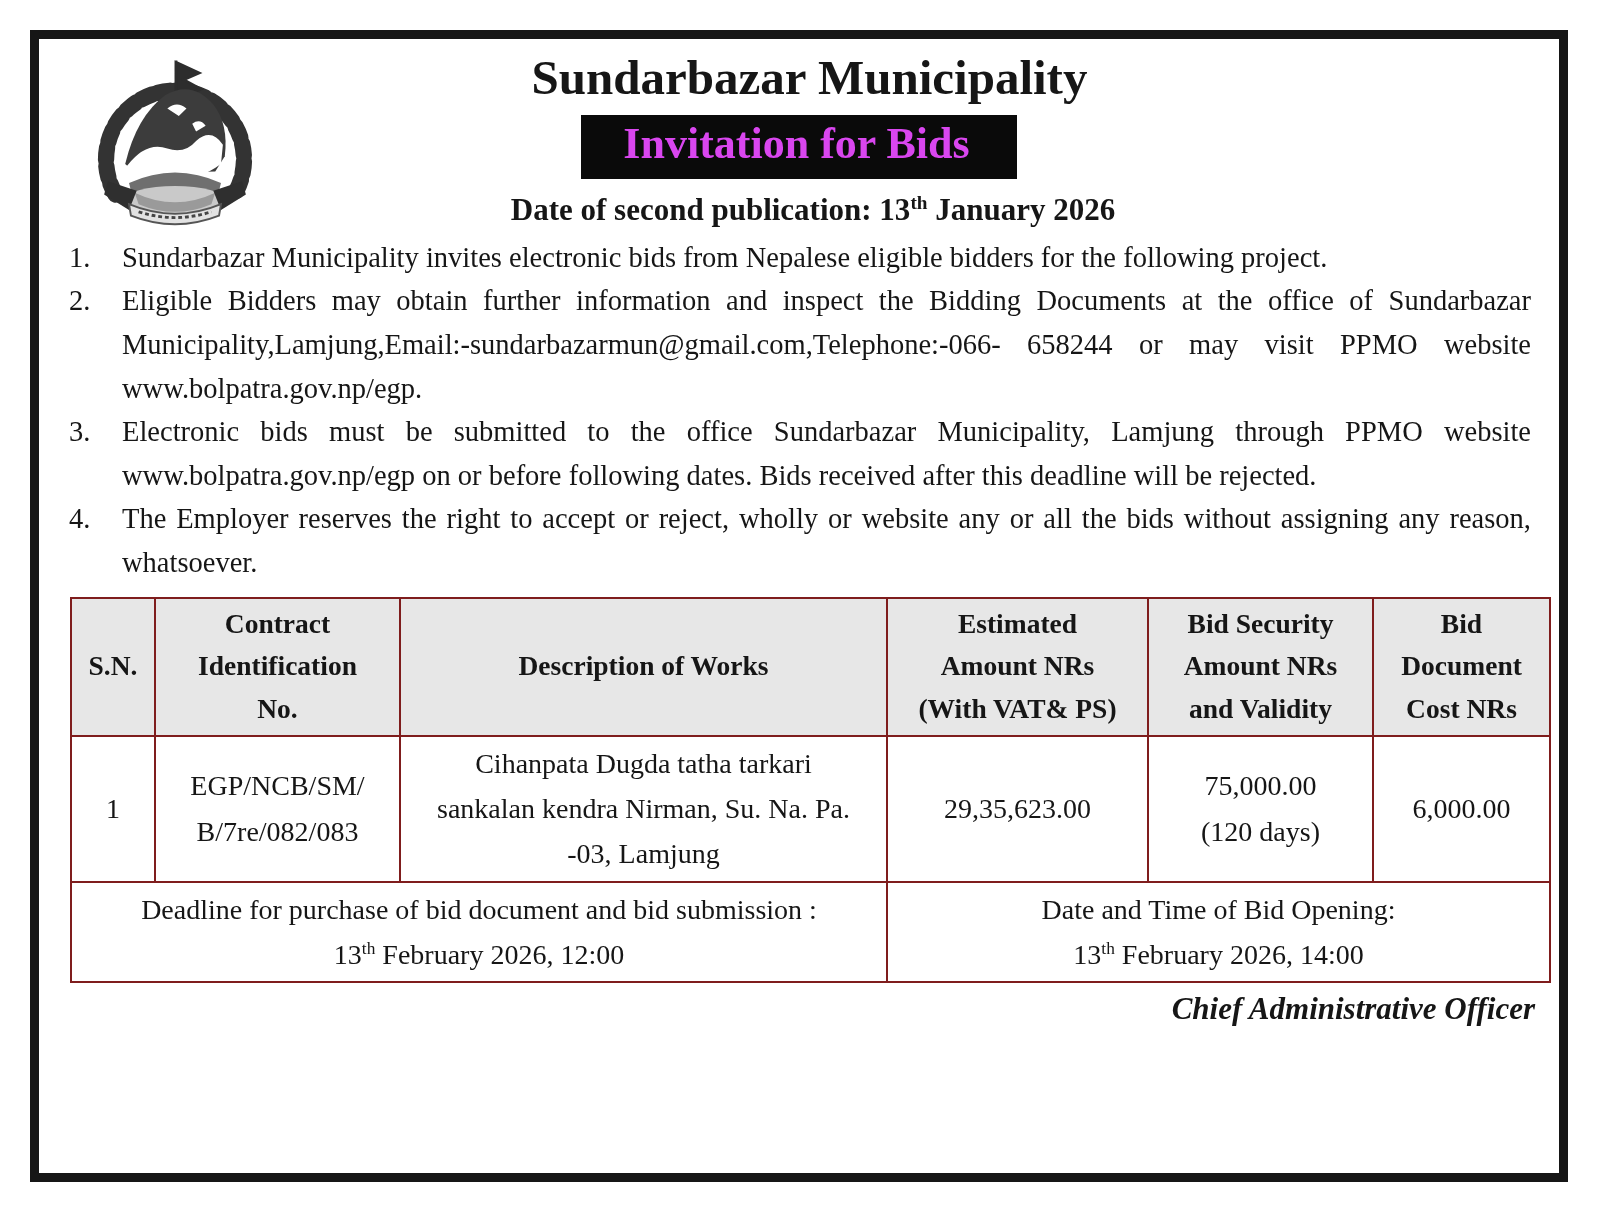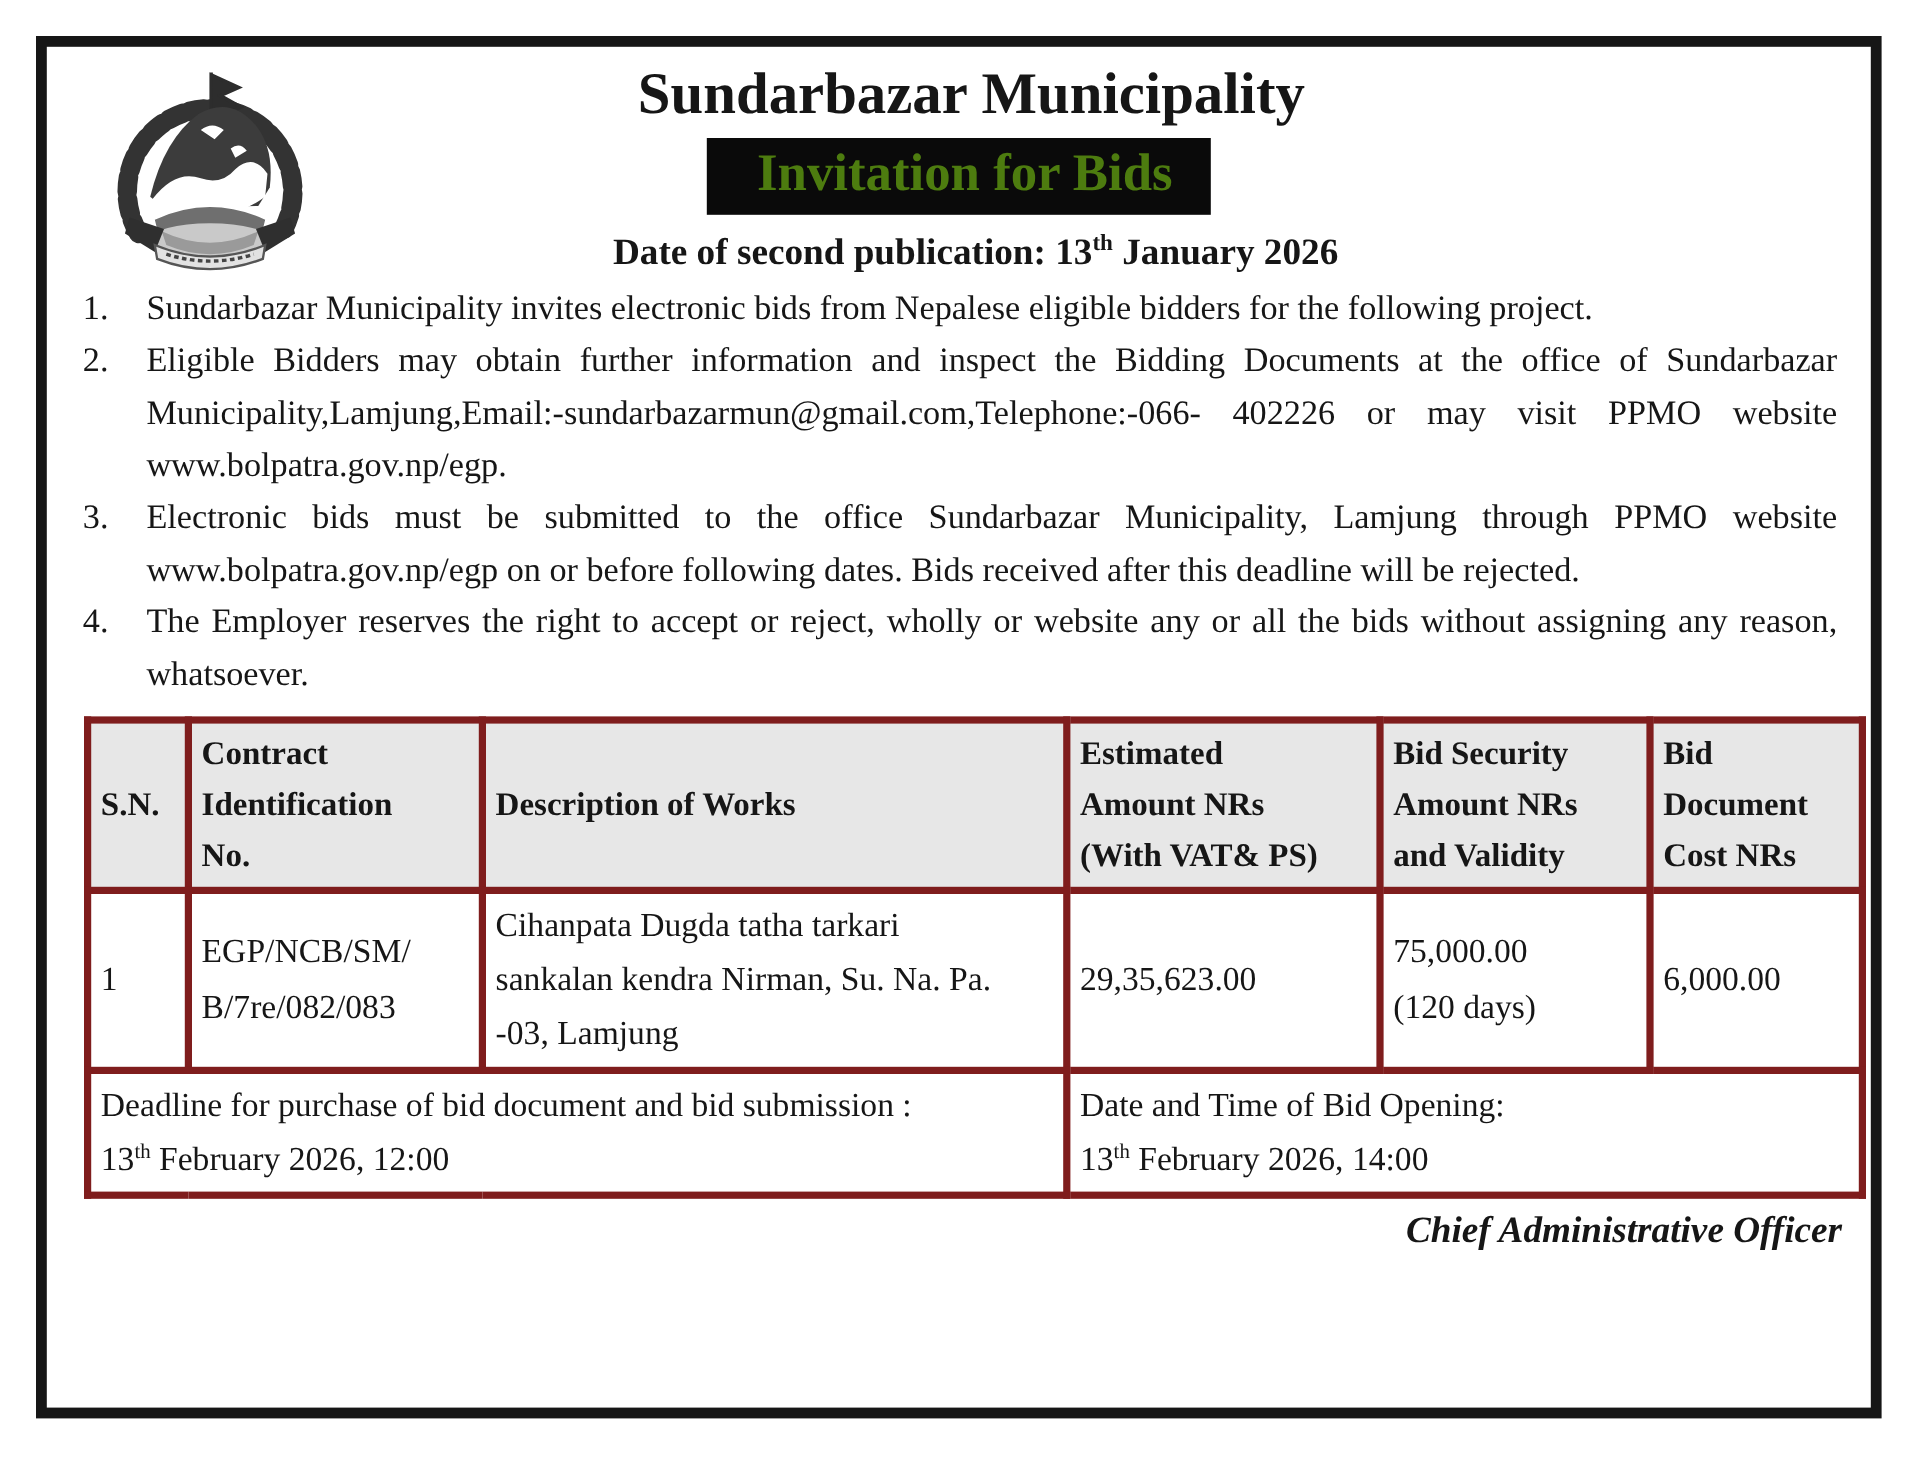--- a/index.html
+++ b/index.html
@@ -9,35 +9,35 @@
            border:9px solid #161616; background:#ffffff; }
   
   .logo { position:absolute; left:40px; top:10px; width:192px; height:182px; }
   .masthead { text-align:center; padding-top:12px; }
   .org-name   { font-size:49px; font-weight:bold; line-height:1.12;padding-left:21px; }
   .office-name{ font-size:49px; font-weight:bold; line-height:1.12; }
   .addr-line  { font-size:33px; font-weight:bold; line-height:1.38; }
   .prov-line  { font-size:33px; font-weight:bold; line-height:1.28; }
   
   .banner-wrap { text-align:center; margin-top:9px; }
-  .banner { display:inline-block; background:#0a0a0a; color:#4d7c0f;
+  .banner { display:inline-block; background:#0a0a0a; color:#d946ef;
             font-size:44px; font-weight:bold; line-height:1.0;
-            padding:7px 32px 13px 42px; }
+            padding:7px 47px 13px 42px; }
   
   .pubdate { text-align:center; font-size:31px; font-weight:bold; margin-top:13px;margin-left:28px; }
   sup { font-size:62%; vertical-align:super; line-height:0; }
   
   .notice { margin:8px 28px 0 30px; font-size:28.5px; line-height:1.53; }
   .notice-item { display:flex; }
   .notice-num  { flex:none; width:53px; }
   .notice-text { flex:1; text-align:justify; }
   
   table { border-collapse:collapse; margin:12px 0 0 31px; width:1479px;
           table-layout:fixed; font-size:28px; }
-  th, td { border:6px solid #7f1d1d; text-align:left; vertical-align:middle;
+  th, td { border:2px solid #7f1d1d; text-align:center; vertical-align:middle;
            padding:4px 8px; }
   thead th { background:#e7e7e7; font-weight:bold; line-height:1.55;
              height:134px; font-size:27.5px; }
   tbody td { height:138px; line-height:1.62; }
   tfoot td { height:95px; line-height:1.62; font-weight:normal; }
   .preline { white-space:pre-line; }
   
   .signature { text-align:right; padding:8px 24px 0 0;
                font-size:31px; font-weight:bold; font-style:italic; }
 </style>
@@ -81,21 +81,21 @@
     <span>Date of  second publication: 13</span><sup>th</sup><span> January 2026</span>
   </div>
 
   <div class="notice">
     <div class="notice-item">
       <span class="notice-num">1.</span>
       <span class="notice-text">Sundarbazar Municipality invites  electronic bids from Nepalese eligible bidders for the following project.</span>
     </div>
     <div class="notice-item">
       <span class="notice-num">2.</span>
-      <span class="notice-text">Eligible Bidders may obtain further information and inspect the Bidding Documents at the office of  Sundarbazar Municipality,Lamjung,Email:-sundarbazarmun@gmail.com,Telephone:-066- 402226 or may visit PPMO website www.bolpatra.gov.np/egp.</span>
+      <span class="notice-text">Eligible Bidders may obtain further information and inspect the Bidding Documents at the office of  Sundarbazar Municipality,Lamjung,Email:-sundarbazarmun@gmail.com,Telephone:-066- 658244 or may visit PPMO website www.bolpatra.gov.np/egp.</span>
     </div>
     <div class="notice-item">
       <span class="notice-num">3.</span>
       <span class="notice-text">Electronic bids must be submitted to the office Sundarbazar Municipality, Lamjung through PPMO website www.bolpatra.gov.np/egp on or before  following dates. Bids received after this deadline will be rejected.</span>
     </div>
     <div class="notice-item">
       <span class="notice-num">4.</span>
       <span class="notice-text">The Employer reserves the right to accept or reject, wholly or website any or all the bids without assigning any reason, whatsoever.</span>
     </div>
   </div>

